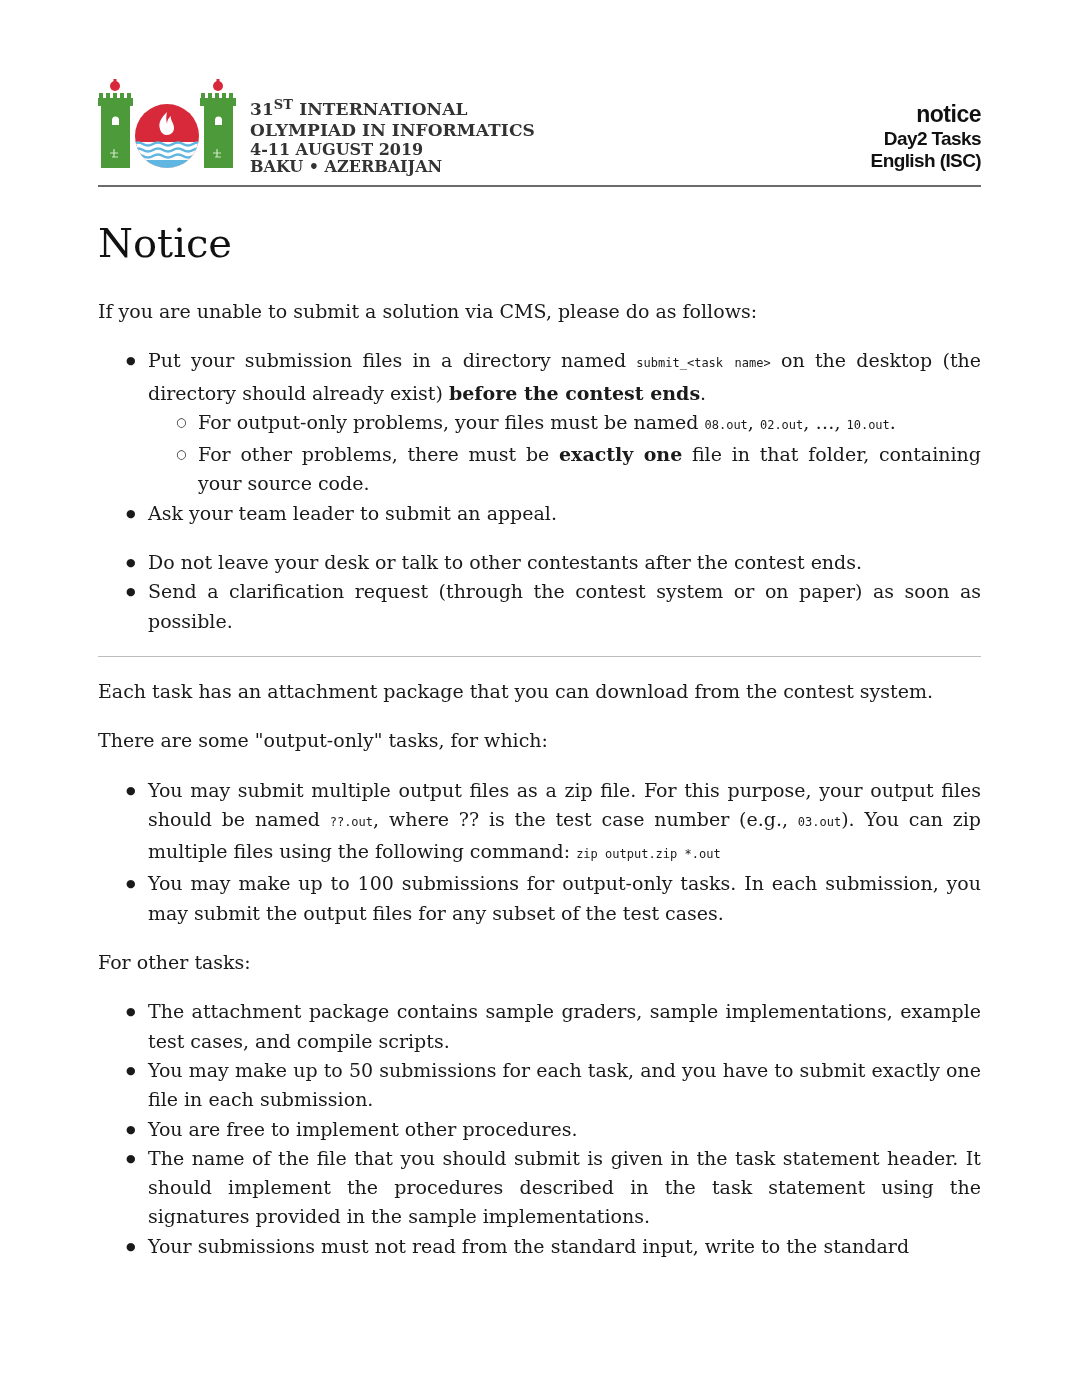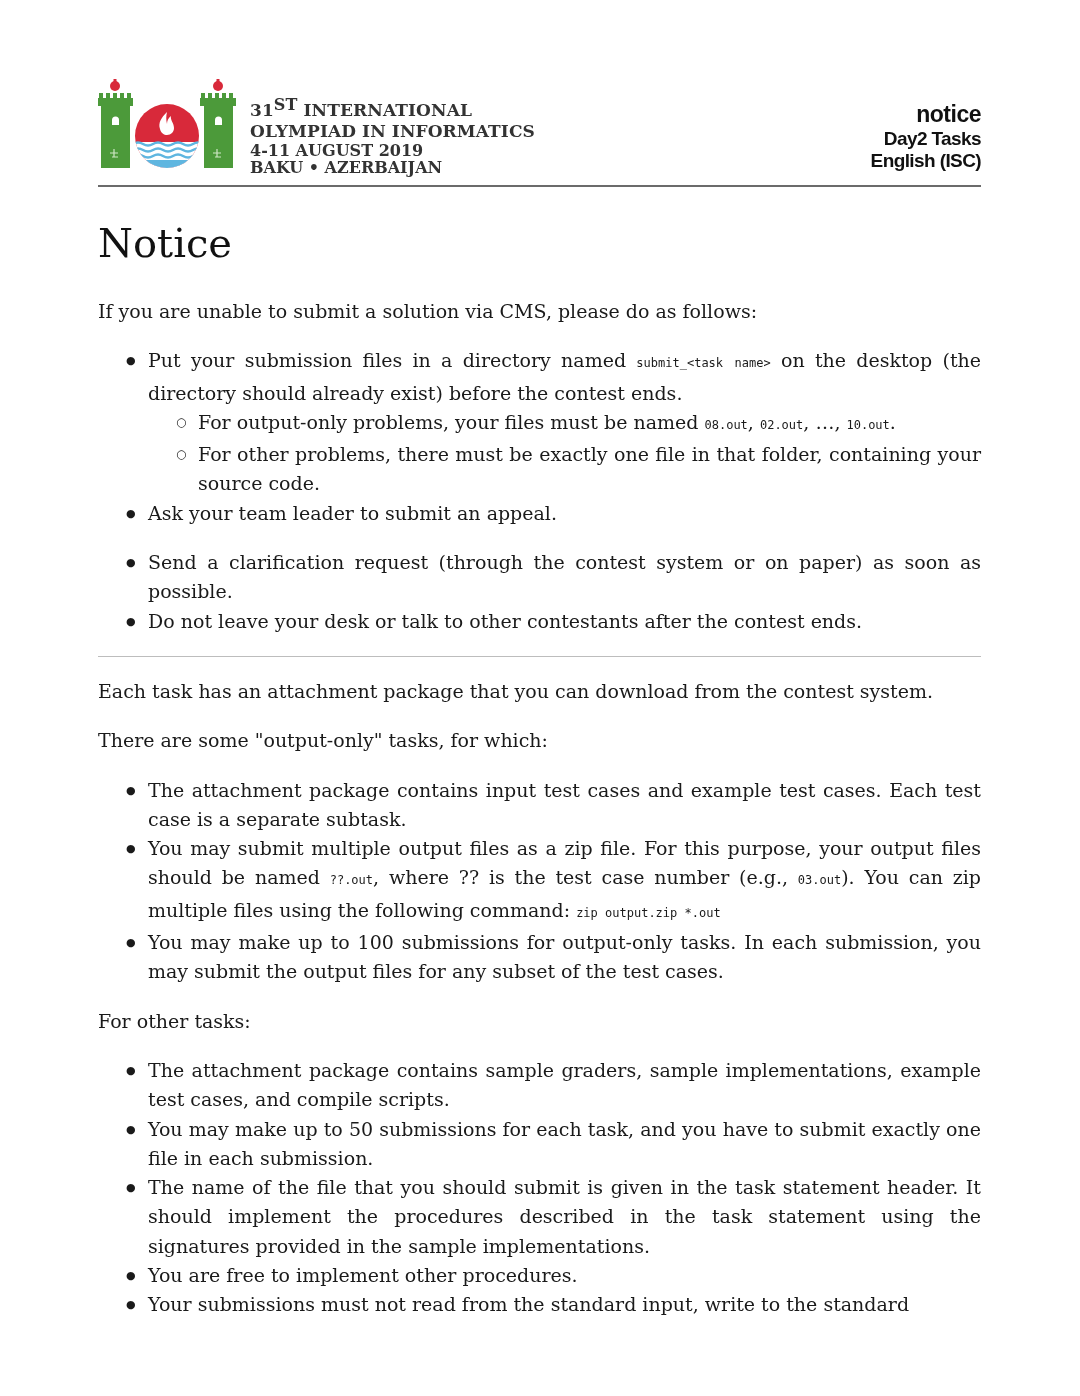--- a/index.html
+++ b/index.html
@@ -5,37 +5,37 @@
   html, body { margin: 0; padding: 0; background: #ffffff; }
   body { width: 1080px; height: 1396px; overflow: hidden; position: relative; color: #111; }
   .page { position: absolute; left: 98px; top: 0; width: 883px; }
 
   
   .header { position: absolute; left: 0; top: 78px; width: 883px; height: 108px; }
   .logo { position: absolute; left: 0; top: 0; width: 140px; height: 92px; }
   .olympiad { position: absolute; left: 152px; top: 16px; font-family: "DejaVu Serif", serif; font-weight: bold; color: #333; }
   .olympiad .l1, .olympiad .l2 { font-size: 17px; line-height: 21px; letter-spacing: 0.1px; }
   .olympiad .l3, .olympiad .l4 { font-size: 16px; line-height: 17px; }
-  .olympiad sup { font-size: 16px; vertical-align: 6px; }
+  .olympiad sup { font-size: 13px; vertical-align: 6px; }
   .meta { position: absolute; right: 0; top: 22px; text-align: right; font-family: "Liberation Sans", sans-serif; font-weight: bold; color: #111; }
   .meta .doc { font-size: 23px; line-height: 28px; letter-spacing: -0.5px; }
   .meta .sub { font-size: 19px; line-height: 22px; letter-spacing: -0.6px; }
   .header-rule { position: absolute; left: 0; top: 107px; width: 883px; height: 2px; background: #6b6b6b; }
 
   
   .content { position: absolute; left: 0; top: 215px; width: 883px; font-family: "DejaVu Serif", serif; font-size: 19px; line-height: 29.3px; color: #1a1a1a; }
   h1 { font-family: "DejaVu Serif", serif; font-weight: normal; font-size: 40px; line-height: 56px; margin: 0 0 26px 0; color: #111; }
   p { margin: 8px 0 20px 0; }
   ul { margin: 0 0 20px 0; padding-left: 50px; list-style: none; }
   ul ul { margin: 0; padding-left: 50px; }
   li { position: relative; text-align: justify; }
   ul.l1 > li::before { content: "\25CF"; position: absolute; left: -22px; top: 0; font-size: 11px; }
   ul.l2 > li::before { content: "\25CB"; position: absolute; left: -22px; top: 0; font-size: 12px; }
   code { font-family: "DejaVu Sans Mono", monospace; font-size: 12px; }
-  b { font-weight: normal; }
+  b { font-weight: bold; }
   .rule { height: 1px; background: #bdbdbd; margin: 0 0 20px 0; border: 0; }
 </style>
 </head>
 <body>
 
 <div class="page">
 
   <div class="header">
     <svg class="logo" viewBox="0 0 140 92" width="140" height="92">
 
@@ -110,36 +110,35 @@
         <span>Put your submission files in a directory named </span><code>submit_&lt;task name&gt;</code><span> on the desktop (the directory should already exist) </span><b>before the contest ends</b><span>.</span>
         <ul class="l2">
           <li><span>For output-only problems, your files must be named </span><code>08.out</code><span>, </span><code>02.out</code><span>, …, </span><code>10.out</code><span>.</span></li>
           <li><span>For other problems, there must be </span><b>exactly one</b><span> file in that folder, containing your source code.</span></li>
         </ul>
       </li>
       <li>Ask your team leader to submit an appeal.</li>
     </ul>
 
     <ul class="l1">
+      <li>Do not leave your desk or talk to other contestants after the contest ends.</li>
       <li>Send a clarification request (through the contest system or on paper) as soon as possible.</li>
-      <li>Do not leave your desk or talk to other contestants after the contest ends.</li>
     </ul>
 
     <div class="rule"></div>
 
     <p>Each task has an attachment package that you can download from the contest system.</p>
     <p>There are some "output-only" tasks, for which:</p>
     <ul class="l1">
-      <li>The attachment package contains input test cases and example test cases. Each test case is a separate subtask.</li>
       <li><span>You may submit multiple output files as a zip file. For this purpose, your output files should be named </span><code>??.out</code><span>, where ?? is the test case number (e.g., </span><code>03.out</code><span>). You can zip multiple files using the following command: </span><code>zip output.zip *.out</code></li>
       <li>You may make up to 100 submissions for output-only tasks. In each submission, you may submit the output files for any subset of the test cases.</li>
     </ul>
 
     <p>For other tasks:</p>
     <ul class="l1">
       <li>The attachment package contains sample graders, sample implementations, example test cases, and compile scripts.</li>
       <li>You may make up to 50 submissions for each task, and you have to submit exactly one file in each submission.</li>
+      <li>You are free to implement other procedures.</li>
       <li>The name of the file that you should submit is given in the task statement header. It should implement the procedures described in the task statement using the signatures provided in the sample implementations.</li>
-      <li>You are free to implement other procedures.</li>
       <li>Your submissions must not read from the standard input, write to the standard</li>
     </ul>
   </div>
 </div>
 
 </body></html>

